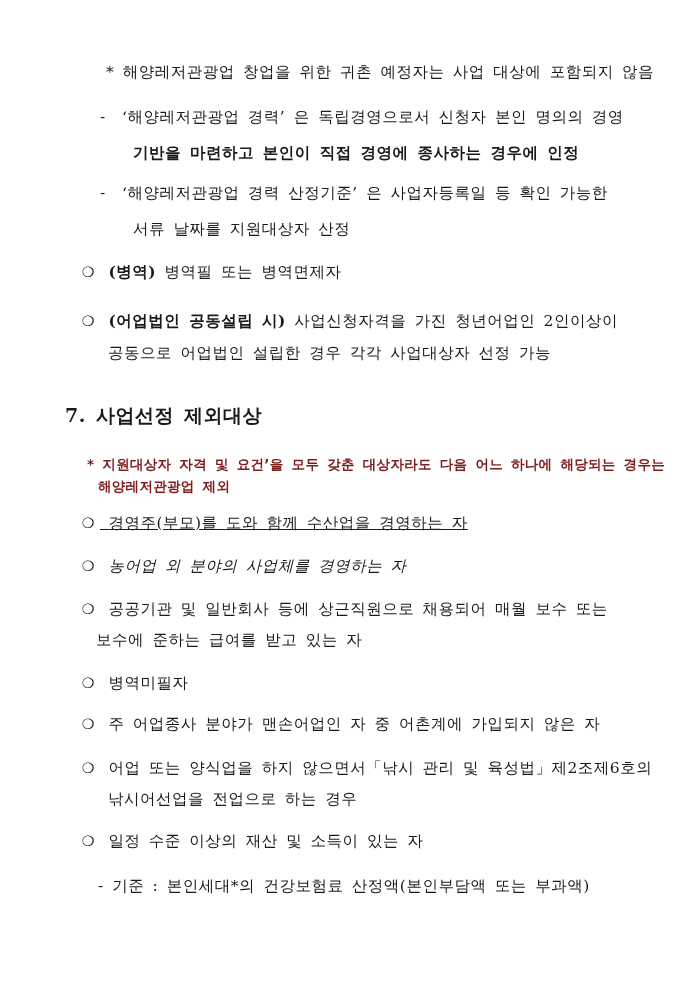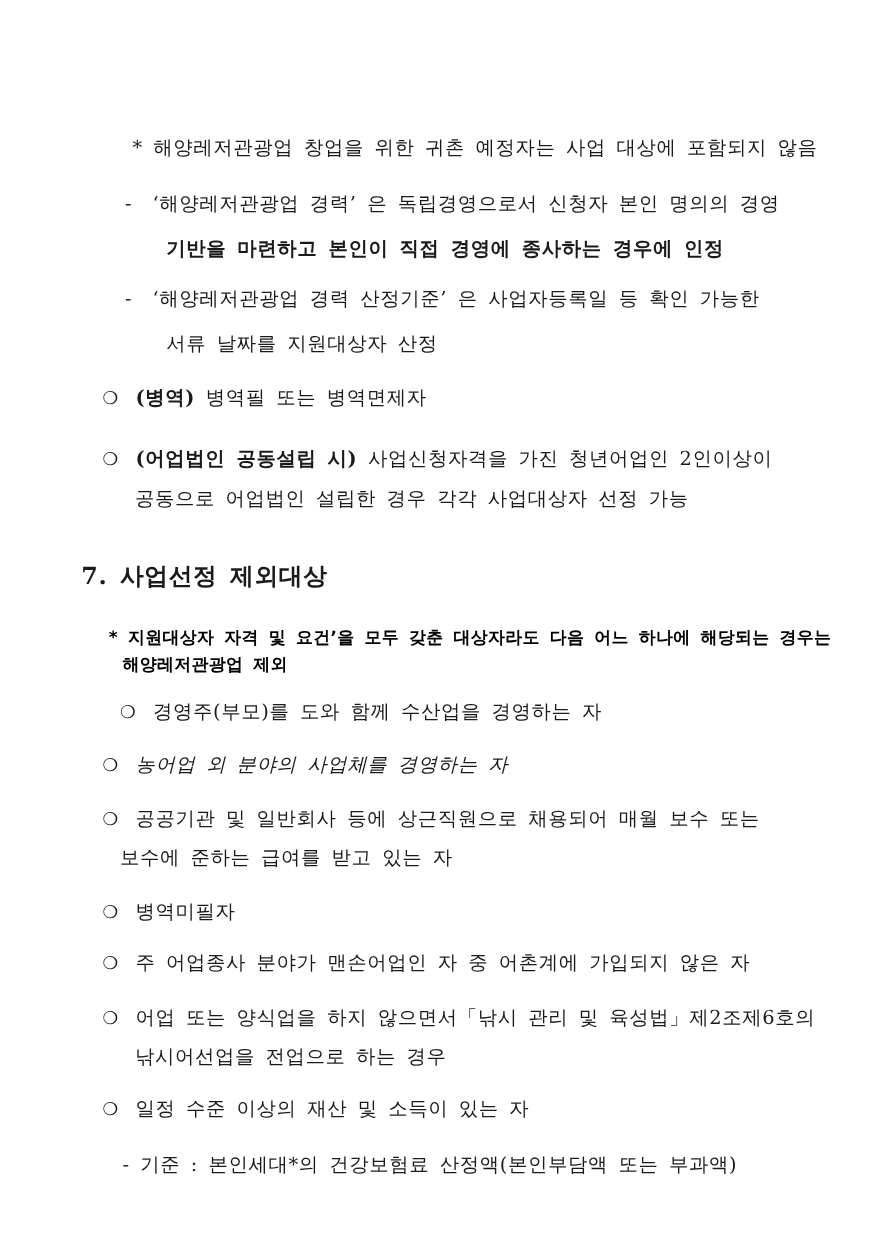--- a/index.html
+++ b/index.html
@@ -15,36 +15,35 @@
       font-family: "DejaVu Serif", "Liberation Serif", serif;
       color: #1a1a1a;
       font-size: 15.5px;
     }
     .line {
       position: absolute;
       white-space: nowrap;
       line-height: 20px;
       letter-spacing: 0.5px;
       word-spacing: 3px;
-      margin-top: 46px;
     }
     .bullet {
       display: inline-block;
       width: 18px;
       font-family: "DejaVu Sans", sans-serif;
       font-size: 14px;
     }
     .bold { font-weight: bold; }
     .heading {
       font-size: 19px;
       font-weight: bold;
       letter-spacing: 0.5px;
     }
     .red {
-      color: #000000;
+      color: #7f1d1d;
       font-family: "DejaVu Sans", "Liberation Sans", sans-serif;
       font-weight: bold;
       font-size: 13.5px;
       letter-spacing: 0.3px;
     }
   </style>
 </head>
 <body>
 
 <div>
@@ -72,21 +71,21 @@
     <span class="bold">(어업법인 공동설립 시)</span>
     <span>사업신청자격을 가진 청년어업인 2인이상이</span>
   </div>
   <div class="line" style="left:108px; top:343px;">공동으로 어업법인 설립한 경우 각각 사업대상자 선정 가능</div>
 
   <div class="line heading" style="left:65px; top:405px;">7. 사업선정 제외대상</div>
 
   <div class="line red" style="left:87px; top:454px;">* 지원대상자 자격 및 요건’을 모두 갖춘 대상자라도 다음 어느 하나에 해당되는 경우는</div>
   <div class="line red" style="left:98px; top:476px;">해양레저관광업 제외</div>
 
-  <div class="line" style="left:96px; top:513px;">
+  <div class="line" style="left:82px; top:513px;text-decoration:underline;">
     <span class="bullet">❍</span>
     <span>경영주(부모)를 도와 함께 수산업을 경영하는 자</span>
   </div>
 
   <div class="line" style="left:82px; top:556px;font-style:italic;">
     <span class="bullet">❍</span>
     <span>농어업 외 분야의 사업체를 경영하는 자</span>
   </div>
 
   <div class="line" style="left:82px; top:599px;">

